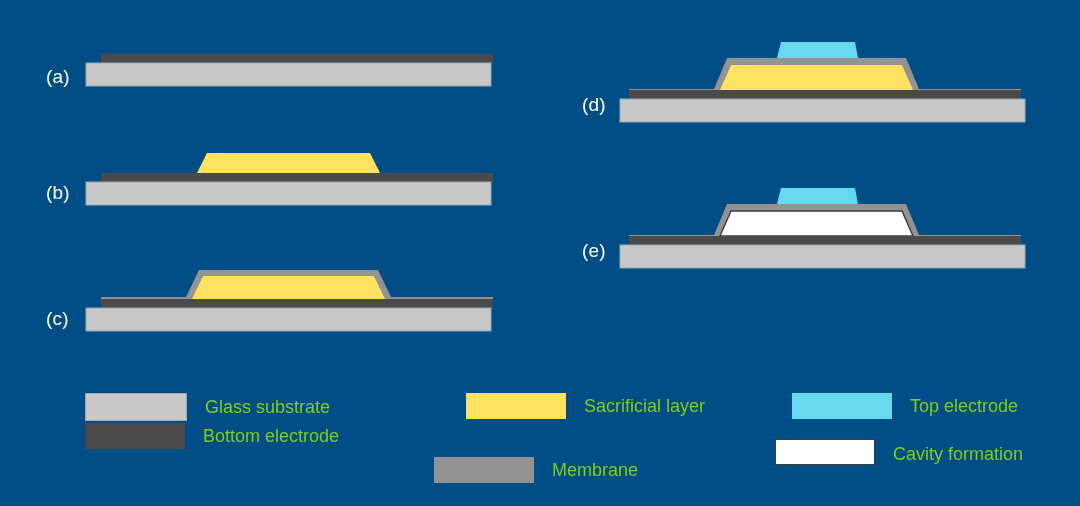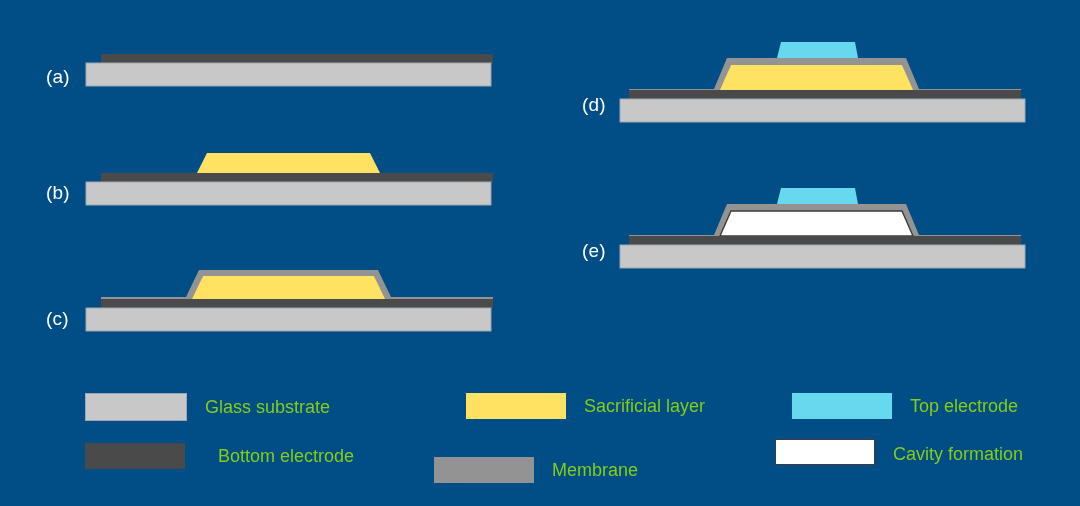--- a/index.html
+++ b/index.html
@@ -101,21 +101,21 @@
     <rect x="0" y="61" width="405" height="23" fill="#c8c8c8" stroke="#9aa7b4" stroke-width="1"></rect>
   </svg>
 
   <div id="legend">
 
     <div class="legend-item" style="left:85px; top:13px;">
       <div class="legend-swatch" style="background:#c8c8c8; border:1px solid #9aa7b4;"></div>
       <div class="legend-text">Glass substrate</div>
     </div>
 
-    <div class="legend-item" style="left:85px; top:63px;gap:15px;">
+    <div class="legend-item" style="left:85px; top:43px;">
       <div class="legend-swatch" style="background:#4a4a4a;"></div>
       <div class="legend-text">Bottom electrode</div>
     </div>
 
     <div class="legend-item" style="left:434px; top:13px;margin-left:32px;">
       <div class="legend-swatch" style="background:#ffe262;"></div>
       <div class="legend-text">Sacrificial layer</div>
     </div>
 
     <div class="legend-item" style="left:434px; top:77px;">

